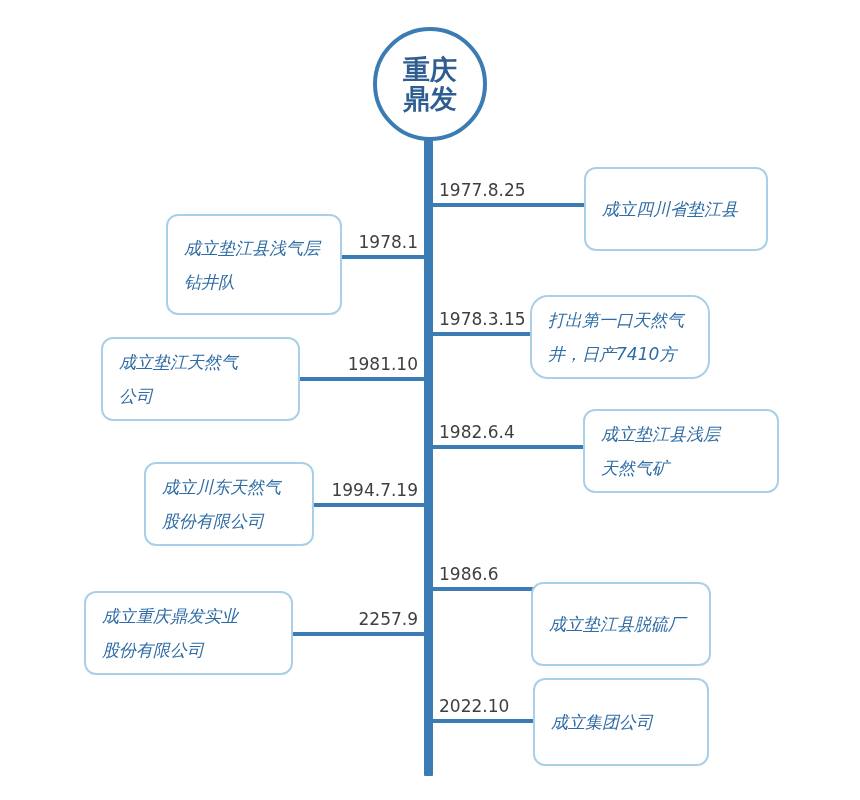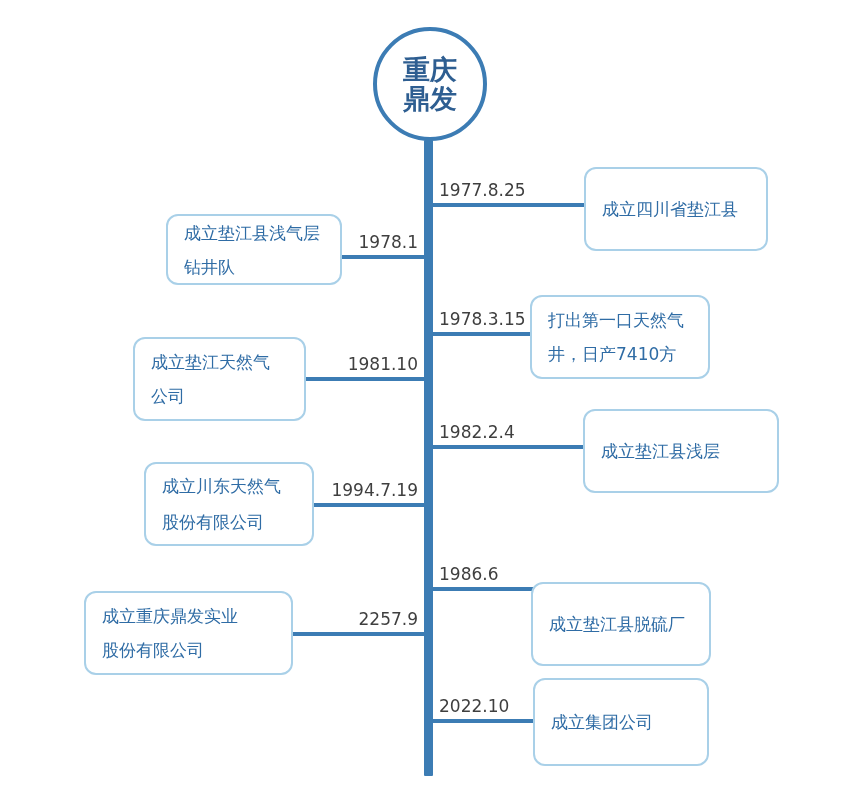--- a/index.html
+++ b/index.html
@@ -94,24 +94,25 @@
   .box {
     position: absolute;
     box-sizing: border-box;
     border: 2px solid #A9D0E8;
     border-radius: 12px;
     background: #ffffff;
     color: #2F6CA5;
     font-family: "DejaVu Sans", "Liberation Sans", sans-serif;
     font-size: 17px;
     line-height: 34px;
-    padding: 5px 16px;
+    padding: 17px 16px;
     display: flex;
     flex-direction: column;
     justify-content: center;
+    font-style: italic;
   }
   .box .ln { display: block; white-space: nowrap; }
 </style>
 </head>
 <body>
 
 <div id="canvas">
 
   <div class="logo-wrap">
     <div class="logo-circle"></div>
@@ -131,60 +132,61 @@
         </div>
         <div class="box" style="left: 584px; width: 184px; top: -36px; height: 84px;">
           <span class="ln">成立四川省垫江县</span>
         </div>
       </div>
       <div class="row" style="top: 255px;">
         <div class="connector" style="left: 340px; width: 93px;"></div>
         <div style="position: absolute; top: 0px; height: 0px; left: 0px; width: 418px;">
           <div class="date left-side">1978.1</div>
         </div>
-        <div class="box" style="left: 166px; width: 176px; top: -41px; height: 71px;">
+        <div class="box" style="left: 166px; width: 176px; top: -41px; height: 101px;">
           <span class="ln">成立垫江县浅气层</span>
           <span class="ln">钻井队</span>
         </div>
       </div>
       <div class="row" style="top: 332px;">
         <div class="connector" style="left: 424px; width: 108px;"></div>
         <div style="position: absolute; top: 0px; height: 0px; left: 439px;">
           <div class="date right-side">1978.3.15</div>
         </div>
-        <div class="box" style="left: 530px; width: 180px; top: -37px; height: 84px;">
+        <div class="box" style="left: 530px; width: 180px; top: -37px; height: 84px; border-radius: 18px;">
           <span class="ln">打出第一口天然气</span>
           <span class="ln">井，日产7410方</span>
         </div>
       </div>
       <div class="row" style="top: 377px;">
         <div class="connector" style="left: 272px; width: 161px;"></div>
         <div style="position: absolute; top: 0px; height: 0px; left: 0px; width: 418px;">
           <div class="date left-side">1981.10</div>
         </div>
-        <div class="box" style="left: 101px; width: 173px; top: -40px; height: 84px; margin-left: 32px;">
+        <div class="box" style="left: 101px; width: 199px; top: -40px; height: 84px;">
           <span class="ln">成立垫江天然气</span>
           <span class="ln">公司</span>
         </div>
       </div>
       <div class="row" style="top: 445px;">
         <div class="connector" style="left: 424px; width: 161px;"></div>
         <div style="position: absolute; top: 0px; height: 0px; left: 439px;">
-          <div class="date right-side">1982.2.4</div>
+          <div class="date right-side">1982.6.4</div>
         </div>
         <div class="box" style="left: 583px; width: 196px; top: -36px; height: 84px;">
           <span class="ln">成立垫江县浅层</span>
+          <span class="ln">天然气矿</span>
         </div>
       </div>
       <div class="row" style="top: 503px;">
         <div class="connector" style="left: 312px; width: 121px;"></div>
         <div style="position: absolute; top: 0px; height: 0px; left: 0px; width: 418px;">
           <div class="date left-side">1994.7.19</div>
         </div>
-        <div class="box" style="left: 144px; width: 170px; top: -41px; height: 84px; justify-content: space-between;">
+        <div class="box" style="left: 144px; width: 170px; top: -41px; height: 84px;">
           <span class="ln">成立川东天然气</span>
           <span class="ln">股份有限公司</span>
         </div>
       </div>
       <div class="row" style="top: 587px;">
         <div class="connector" style="left: 424px; width: 109px;"></div>
         <div style="position: absolute; top: 0px; height: 0px; left: 439px;">
           <div class="date right-side">1986.6</div>
         </div>
         <div class="box" style="left: 531px; width: 180px; top: -41px; height: 84px; margin-top: 36px;">

